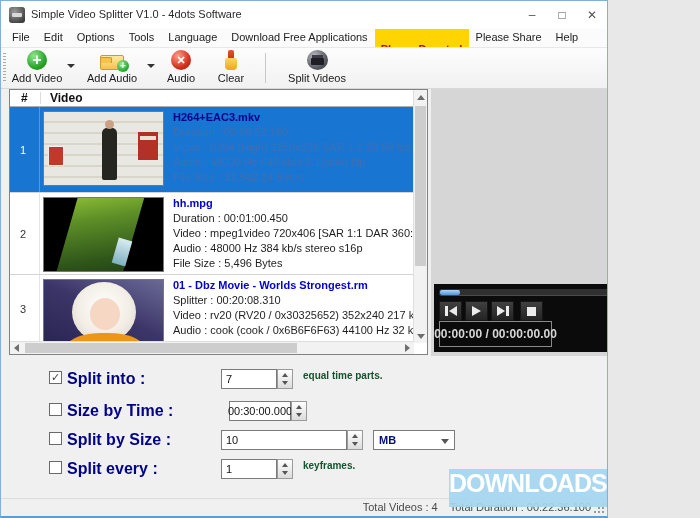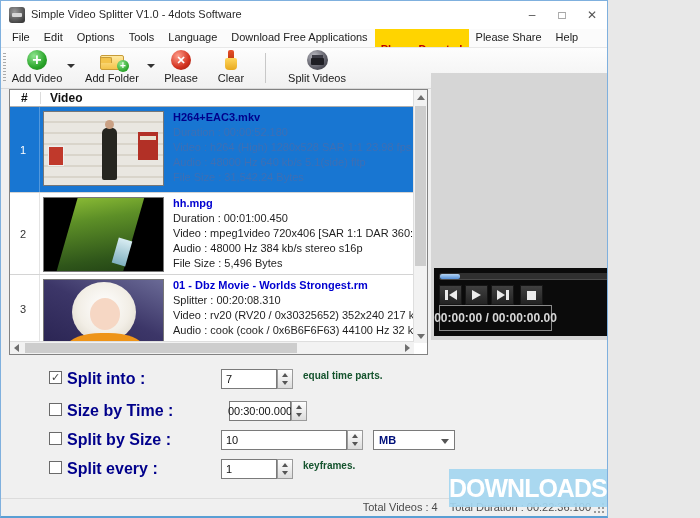--- a/index.html
+++ b/index.html
@@ -117,21 +117,21 @@
   .sb-down { bottom:0; left:0; right:0; height:14px; }
   .sb-down .arr { left:3px; top:5px; border-left:4px solid transparent; border-right:4px solid transparent; border-top:5px solid #6e6e6e; }
   .sb-left { left:0; top:0; bottom:0; width:14px; }
   .sb-left .arr { left:4px; top:2px; border-top:4px solid transparent; border-bottom:4px solid transparent; border-right:5px solid #6e6e6e; }
   .sb-right{ right:0; top:0; bottom:0; width:14px; }
   .sb-right .arr{ left:5px; top:2px; border-top:4px solid transparent; border-bottom:4px solid transparent; border-left:5px solid #6e6e6e; }
   .vthumb { position:absolute; left:1px; right:1px; top:16px; height:160px; background:#cdcdcd; }
   .hthumb { position:absolute; top:1px; bottom:1px; left:15px; width:272px; background:#cdcdcd; }
 
   
-  .preview { position:absolute; left:430px; top:72px; width:266px; height:267px; background:#d6d6d6; }
+  .preview { position:absolute; left:430px; top:88px; width:266px; height:267px; background:#d6d6d6; }
   .player { position:absolute; left:3px; top:195px; width:260px; height:68px; background:#0b0b0b; }
   .seek { position:absolute; left:5px; top:5px; right:5px; height:7px; background:#303030; border-radius:3px;
           border-bottom:1px solid #4a4a4a; }
   .seek-thumb { position:absolute; left:1px; top:1px; width:20px; height:5px; border-radius:2px;
           background:linear-gradient(#b5d4f2,#5590d8); }
   .pbtn { position:absolute; top:17px; width:23px; height:20px; background:linear-gradient(#404040,#232323);
           border:1px solid #161616; display:flex; align-items:center; justify-content:center; gap:1px; }
   .pb1 { left:5px; } .pb2 { left:31px; } .pb3 { left:57px; } .pb4 { left:86px; }
   .g-play  { width:0; height:0; border-left:9px solid #ececec; border-top:5px solid transparent; border-bottom:5px solid transparent; }
   .g-left  { width:0; height:0; border-right:8px solid #ececec; border-top:5px solid transparent; border-bottom:5px solid transparent; }
@@ -168,21 +168,21 @@
   .spinner .up { top:3px;  border-bottom:4px solid #555; }
   .spinner .dn { bottom:3px; border-top:4px solid #555; }
   .unit-select { position:absolute; left:372px; top:0; width:82px; height:20px; background:#fff;
         border:1px solid #7a7a7a; font-size:11px; font-weight:bold; color:#00107a;
         display:flex; align-items:center; padding-left:5px; }
   .sel-arrow { position:absolute; right:5px; top:8px; width:0; height:0;
         border-left:4px solid transparent; border-right:4px solid transparent; border-top:5px solid #555; }
 
   
   .watermark { position:absolute; left:448px; top:468px; width:252px; height:38px;
-        background:rgba(164,214,240,0.92); display:flex; align-items:center; justify-content:center; z-index:5; }
+        background:rgba(164,214,240,0.92); display:flex; justify-content:center; z-index:5; }
   .wm-text { font-size:25px; font-weight:bold; color:#ffffff; letter-spacing:-1px; transform:scaleY(1.05); }
   .wm-icon { position:relative; width:20px; height:20px; margin:0 2px; }
   .wm-icon .b1 { position:absolute; left:2px; top:3px; width:9px; height:4px; background:#7cb82f; transform:rotate(40deg); border-radius:1px; }
   .wm-icon .b2 { position:absolute; left:9px; top:3px; width:9px; height:4px; background:#2196d3; transform:rotate(-40deg); border-radius:1px; }
   .wm-icon .b3 { position:absolute; left:2px; bottom:2px; width:16px; height:4px; background:#f2a70d; border-radius:1px; }
 
   
   .statusbar { position:absolute; left:0; bottom:0; width:100%; height:18px; background:#f0f0f0;
         border-top:1px solid #dcdcdc; font-size:11px; color:#4a4a4a; }
   .status-text { position:absolute; right:16px; top:2px; display:flex; gap:12px; white-space:nowrap; }
@@ -216,26 +216,26 @@
 
   <div class="toolbar">
     <div class="grip-v"></div>
     <div class="tbtn tb-addvideo">
       <span class="ic ic-plus"></span>
       <span class="lbl">Add Video</span>
     </div>
     <div class="drop-arrow da1"></div>
     <div class="tbtn tb-addfolder">
       <span class="ic ic-folder"></span>
-      <span class="lbl">Add Folder</span>
+      <span class="lbl">Add Audio</span>
     </div>
     <div class="drop-arrow da2"></div>
     <div class="tbtn tb-remove">
       <span class="ic ic-remove"></span>
-      <span class="lbl">Please</span>
+      <span class="lbl">Audio</span>
     </div>
     <div class="tbtn tb-clear">
       <span class="ic ic-clear"></span>
       <span class="lbl">Clear</span>
     </div>
     <div class="tb-sep"></div>
     <div class="tbtn tb-split">
       <span class="ic ic-split"></span>
       <span class="lbl">Split Videos</span>
     </div>

